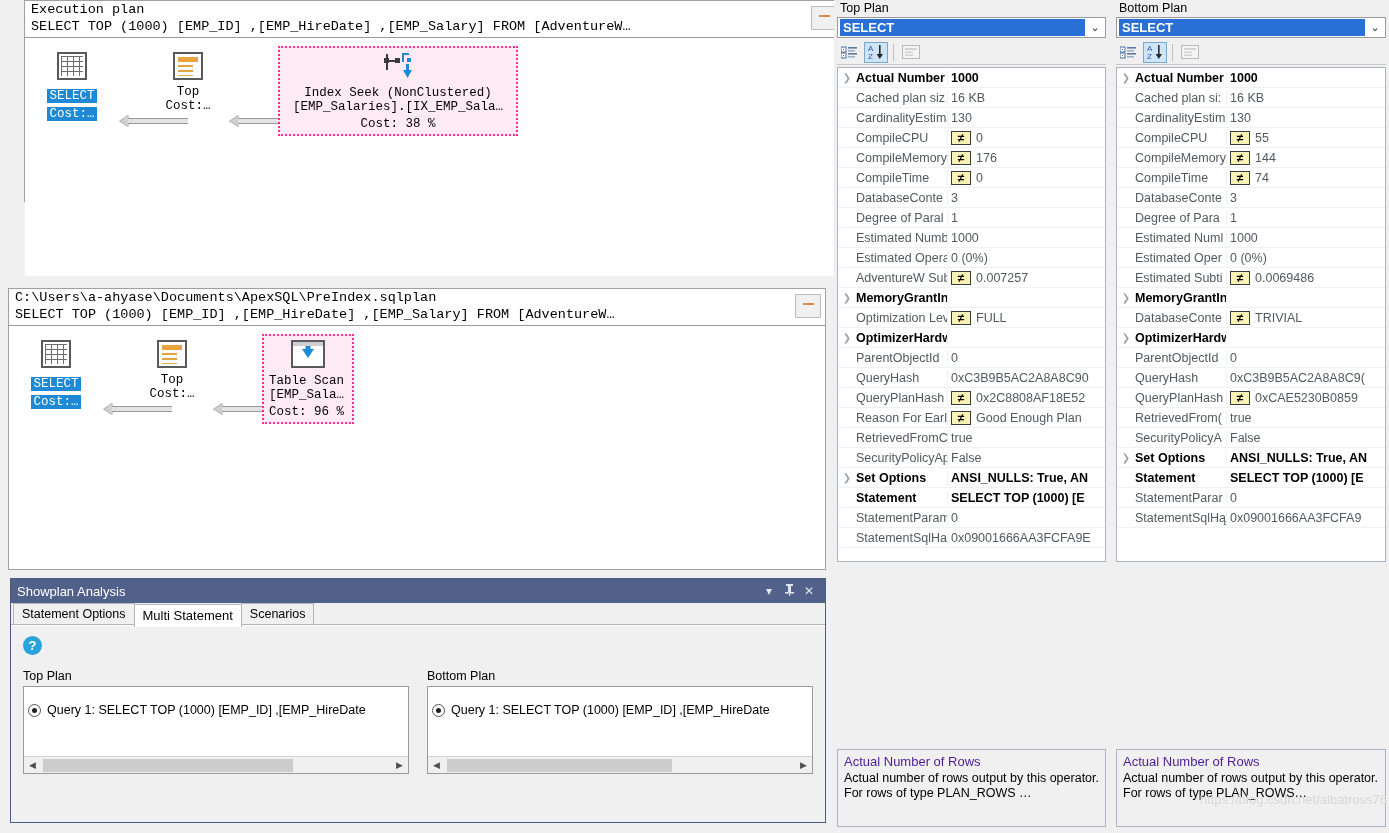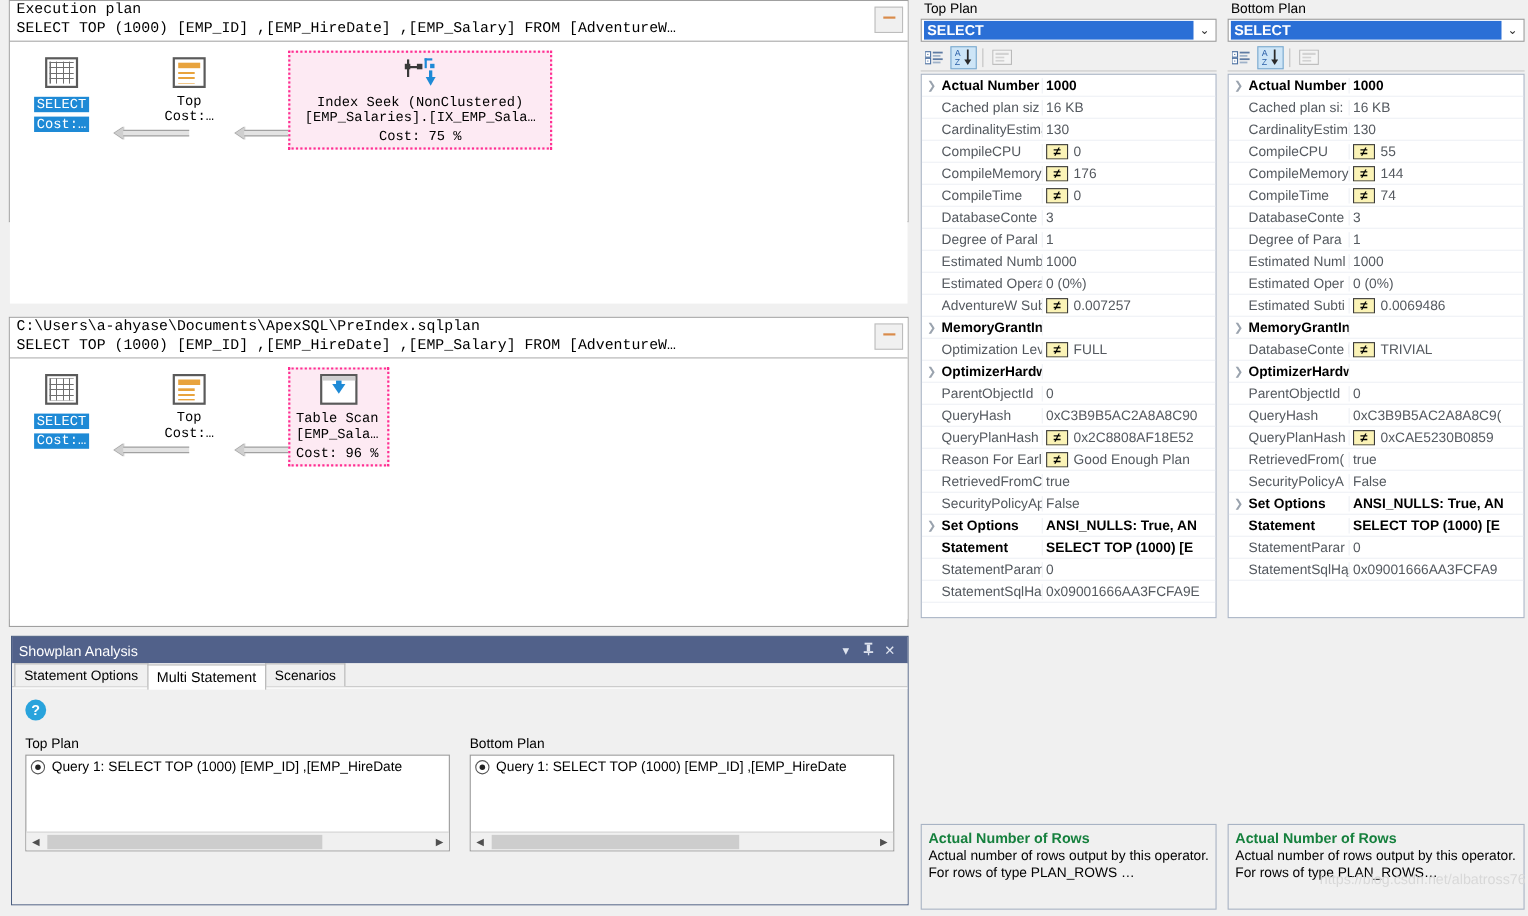--- a/index.html
+++ b/index.html
@@ -83,21 +83,21 @@
   .sp-tab.active { background:#ffffff; position:relative; top:1px; padding-top:4px; padding-bottom:4px; font-size:13px;}
   .sp-body { padding:10px 12px 0 12px; font-size:12.5px; color:#000; }
   .sp-note { display:flex; align-items:flex-start; }
   .sp-note .txt { flex:1; }
   .help-ic { width:19px;height:19px;border-radius:50%;background:#29a3dc;color:#fff;
              font-size:13px; font-weight:bold; display:flex;align-items:center;justify-content:center; margin-right:14px;}
   .cols { display:flex; gap:18px; margin-top:14px; }
   .col { flex:1; }
   .col-lbl { font-size:12.5px; margin-bottom:3px; }
   .listbox { background:#fff; border:1px solid #9a9a9a; height:88px; position:relative; }
-  .lb-item { display:flex; align-items:center; padding:3px 4px; font-size:12.5px; white-space:nowrap; overflow:hidden;}
+  .lb-item { display:flex; align-items:center; padding:16px 4px; font-size:12.5px; white-space:nowrap; overflow:hidden;}
   .radio { width:13px;height:13px;border:1px solid #555; border-radius:50%; background:#fff;
            margin-right:6px; position:relative; flex:none;}
   .radio::after{content:"";position:absolute;left:3px;top:3px;width:5px;height:5px;border-radius:50%;background:#222;}
   .hscroll { position:absolute; left:0; right:0; bottom:0; height:17px; background:#f0f0f0;
              border-top:1px solid #d4d4d4; display:flex; align-items:center; }
   .hs-arrow { width:17px; text-align:center; font-size:9px; color:#505050; }
   .hs-track { flex:1; height:15px; position:relative; }
   .hs-thumb { position:absolute; left:0; top:1px; height:13px; background:#cdcdcd; }
 
   
@@ -118,30 +118,30 @@
   .g-name { width:92px; color:#54595f; white-space:nowrap; overflow:hidden; flex:none;
             border-right:1px solid #eef1f5; padding-right:2px;}
   .grow.bold .g-name { color:#000; font-weight:600; }
   .g-val { flex:1; color:#54595f; white-space:nowrap; overflow:hidden; padding-left:3px; }
   .grow.bold .g-val { color:#000; font-weight:600; }
   .neq { width:20px;height:14px;background:#fbf3b6;border:1px solid #3a3a3a; flex:none;
          display:flex;align-items:center;justify-content:center; font-size:12px; color:#000;
          font-weight:bold; margin-right:5px; line-height:1;}
   .desc { position:absolute; bottom:6px; left:3px; right:3px; height:78px; background:#f0f0f0;
           border:1px solid #a8b3c4; padding:4px 6px; }
-  .desc h4 { margin:0 0 2px 0; font-size:13px; font-weight:bold; color:#15803d; }
+  .desc h4 { margin:0 0 2px 0; font-size:13px; font-weight:normal; color:#4c1d95; }
   .desc p { margin:0; font-size:12.5px; color:#000; line-height:15px; }
   .watermark { position:absolute; right:2px; bottom:26px; font-size:13px; color:#d8d8d8; }
 </style>
 </head>
 <body>
 
 <div id="root">
 
-  <div class="plan-pane" style="left:8px; top:0px; width:818px; height:202px;">
+  <div class="plan-pane" style="left:24px; top:0px; width:818px; height:202px;">
     <div class="plan-header">
       <div class="plan-title">Execution plan</div>
       <div class="plan-sql">SELECT TOP (1000) [EMP_ID] ,[EMP_HireDate] ,[EMP_Salary] FROM [AdventureW…</div>
       <div class="collapse-btn">
           <i></i>
         </div>
     </div>
     <div class="plan-canvas" style="height:238px;">
 
       <div class="node" style="left:8px; top:14px; width:78px;">
@@ -179,21 +179,21 @@
             <rect x="14" y="6" width="5" height="5" fill="#3a3a3a"></rect>
             <rect x="21" y="1" width="2" height="9" fill="#1e8ad6"></rect>
             <rect x="21" y="1" width="7" height="2" fill="#1e8ad6"></rect>
             <rect x="26" y="6" width="4" height="4" fill="#1e8ad6"></rect>
             <rect x="25" y="12" width="3" height="8" fill="#1e8ad6"></rect>
             <polygon points="22,18 31,18 26.5,26" fill="#1e8ad6"></polygon>
           </svg>
         </div>
         <div class="node-label">Index Seek (NonClustered)</div>
         <div class="node-label">[EMP_Salaries].[IX_EMP_Sala…</div>
-        <div class="node-label" style="margin-top:3px;">Cost: 75 %</div>
+        <div class="node-label" style="margin-top:3px;">Cost: 38 %</div>
       </div>
     </div>
   </div>
 
   <div class="plan-pane" style="left:8px; top:288px; width:818px; height:282px;">
     <div class="plan-header">
       <div class="plan-title">C:\Users\a-ahyase\Documents\ApexSQL\PreIndex.sqlplan</div>
       <div class="plan-sql">SELECT TOP (1000) [EMP_ID] ,[EMP_HireDate] ,[EMP_Salary] FROM [AdventureW…</div>
       <div class="collapse-btn">
           <i></i>

